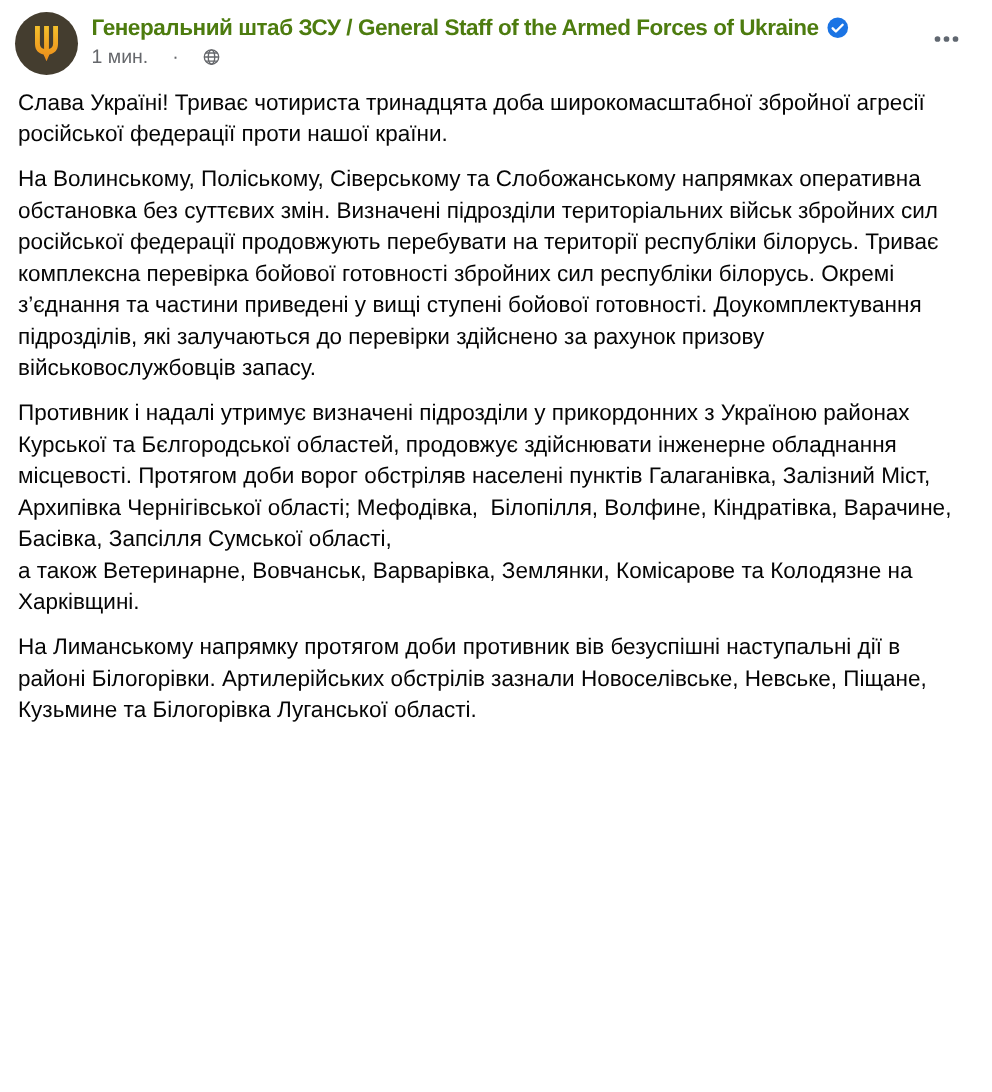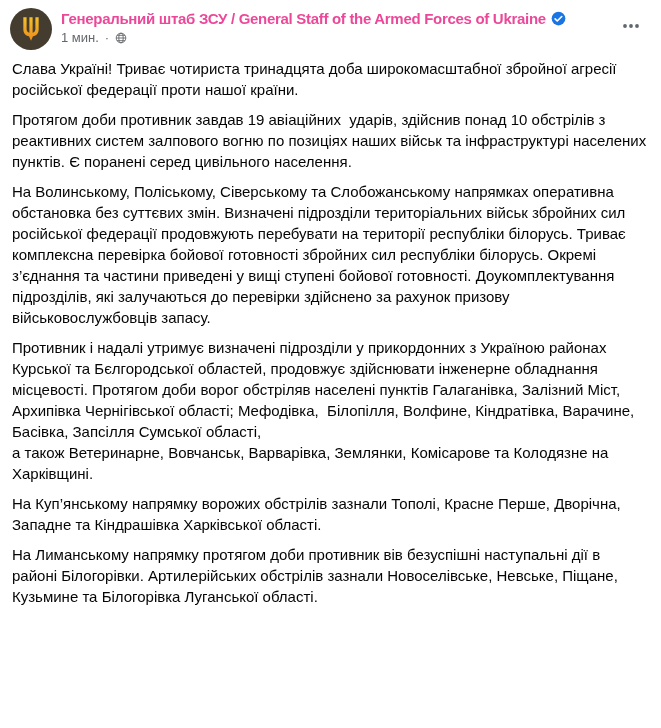--- a/index.html
+++ b/index.html
@@ -40,32 +40,32 @@
   }
   .title-row {
     display: flex;
     align-items: center;
     white-space: nowrap;
   }
   .page-name {
     font-size: 15px;
     font-weight: bold;
     letter-spacing: -0.3px;
-    color: #ec4899;
+    color: #4d7c0f;
     cursor: pointer;
   }
   .verified-badge {
     margin-left: 5px;
     display: inline-flex;
     flex: none;
   }
   .meta-row {
     display: flex;
     align-items: center;
-    gap: 6px;
+    gap: 16px;
     margin-top: 3px;
     font-size: 13px;
     color: #65676b;
   }
   .timestamp { cursor: pointer; }
   .more-btn {
     margin-left: auto;
     background: none;
     border: none;
     padding: 6px;
@@ -143,21 +143,19 @@
           <circle cx="16" cy="10" r="1.9"></circle>
         </svg>
       </span>
     </button>
 
   </div>
 
   <div class="message">
 
       <p class="para">Слава Україні! Триває чотириста тринадцята доба широкомасштабної збройної агресії російської федерації проти нашої країни.</p>
-      <p class="para">Протягом доби противник завдав 19 авіаційних  ударів, здійснив понад 10 обстрілів з реактивних систем залпового вогню по позиціях наших військ та інфраструктурі населених пунктів. Є поранені серед цивільного населення.</p>
       <p class="para">На Волинському, Поліському, Сіверському та Слобожанському напрямках оперативна обстановка без суттєвих змін. Визначені підрозділи територіальних військ збройних сил російської федерації продовжують перебувати на території республіки білорусь. Триває комплексна перевірка бойової готовності збройних сил республіки білорусь. Окремі з’єднання та частини приведені у вищі ступені бойової готовності. Доукомплектування підрозділів, які залучаються до перевірки здійснено за рахунок призову військовослужбовців запасу.</p>
       <p class="para">Противник і надалі утримує визначені підрозділи у прикордонних з Україною районах Курської та Бєлгородської областей, продовжує здійснювати інженерне обладнання місцевості. Протягом доби ворог обстріляв населені пунктів Галаганівка, Залізний Міст, Архипівка Чернігівської області; Мефодівка,  Білопілля, Волфине, Кіндратівка, Варачине, Басівка, Запсілля Сумської області,
 а також Ветеринарне, Вовчанськ, Варварівка, Землянки, Комісарове та Колодязне на Харківщині.</p>
-      <p class="para">На Куп’янському напрямку ворожих обстрілів зазнали Тополі, Красне Перше, Дворічна, Западне та Кіндрашівка Харківської області.</p>
       <p class="para">На Лиманському напрямку протягом доби противник вів безуспішні наступальні дії в районі Білогорівки. Артилерійських обстрілів зазнали Новоселівське, Невське, Піщане, Кузьмине та Білогорівка Луганської області.</p>
     </div>
 
 </div>
 
 </body></html>

